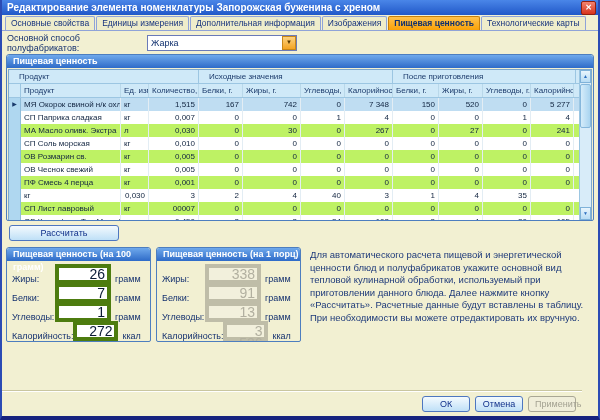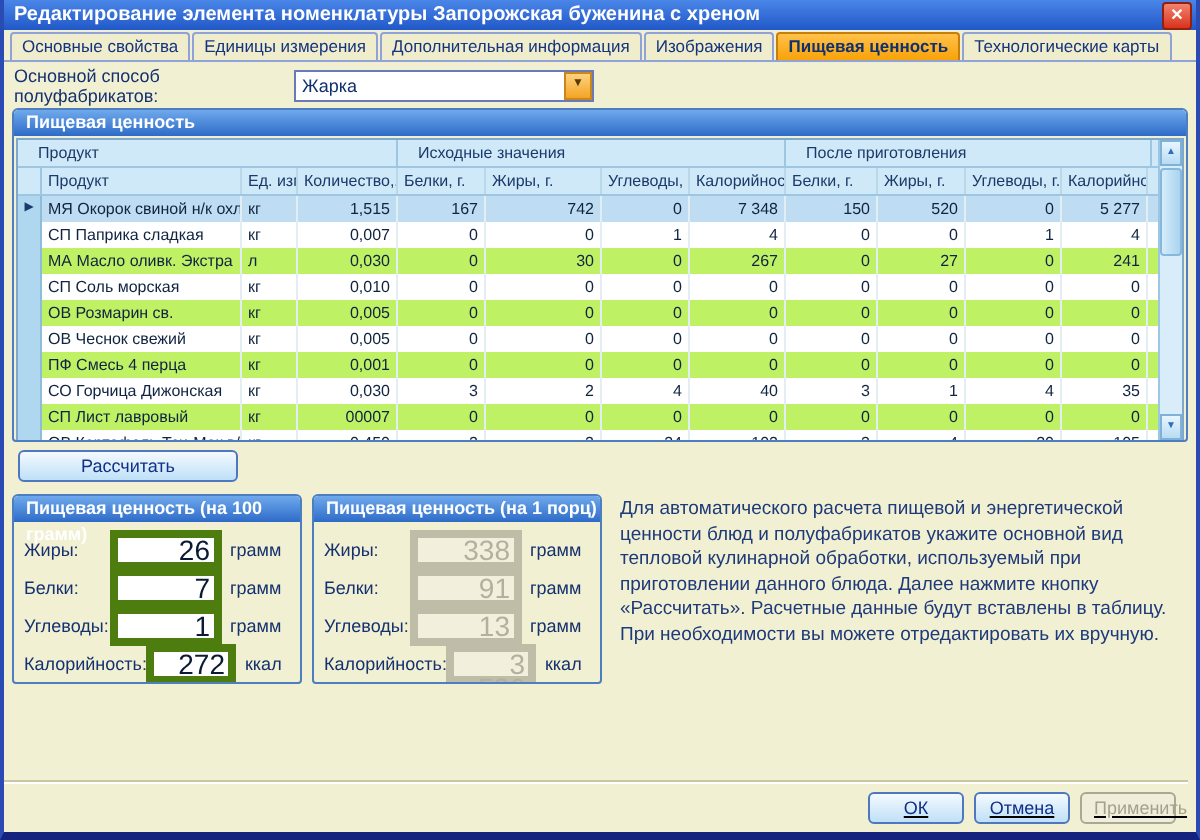--- a/index.html
+++ b/index.html
@@ -52,30 +52,30 @@
   .sb-spacer{flex:1;}
   
   .btn{display:inline-block;height:16px;background:linear-gradient(#F4FAFE,#BFE0F7);border:1px solid #4E77C0;
     border-radius:3px;font-family:"Liberation Sans",sans-serif;font-size:9px;color:#10308A;cursor:pointer;padding:0 6px;}
   .btn.calc{width:110px;margin:4px 0 4px 3px;}
   .btn.disabled{background:#F0EEDA;border-color:#A9A795;color:#A3A191;cursor:default;}
   
   .bottom-row{display:flex;margin-top:2px;align-items:flex-start;}
   .nbox{width:143px;height:93px;margin-right:5px;flex:none;}
   .nfields{padding:4px 5px 0 5px;}
-  .nfield{display:flex;align-items:center;height:19px;}
+  .nfield{display:flex;align-items:flex-end;height:19px;}
   .nlabel{font-size:9px;color:#15316F;flex:1;}
   .ninput{width:44px;height:12px;background:#fff;border:4px solid #4d7c0f;font-size:14px;color:#0A1A35;
     text-align:right;padding:0 2px;line-height:12px;}
   .ninput.off{background:#F2F0DC;border-color:#BFBDA8;color:#B2B0A0;}
   .nunit{font-size:9px;color:#15316F;width:30px;margin-left:4px;}
   .info{flex:1;font-size:9.5px;color:#1E3A7A;line-height:1.32;padding:2px 4px 0 4px;}
   
-  .footer{position:absolute;left:0;right:4px;bottom:0;height:25px;border-top:1px solid #C9C6A0;
-    box-shadow:0 1px 0 #FFFFFF inset;display:flex;justify-content:flex-end;align-items:center;gap:5px;padding:0 6px;background:#F2F0D2;text-decoration:underline;}
+  .footer{position:absolute;left:0;right:16px;bottom:0;height:25px;border-top:1px solid #C9C6A0;
+    box-shadow:0 1px 0 #FFFFFF inset;display:flex;justify-content:flex-end;align-items:center;gap:5px;padding:0 6px;background:#F2F0D2;}
   .footer .btn{width:48px;}
 </style>
 </head>
 <body>
 
 <div class="window">
   <div class="titlebar">
     <span class="tspan">Редактирование элемента номенклатуры Запорожская буженина с хреном</span>
     <div class="close">✕</div>
   </div>
@@ -215,21 +215,20 @@
                 <div class="c num">0</div>
                 <div class="c num">0</div>
                 <div class="c num">0</div>
                 <div class="c num">0</div>
                 <div class="c num">0</div>
                 <div class="c num">0</div>
                 <div class="c num">0</div>
               </div>
               <div class="trow">
                 <div class="c ind"></div>
-                <div class="c">СО Горчица Дижонская</div>
                 <div class="c">кг</div>
                 <div class="c num">0,030</div>
                 <div class="c num">3</div>
                 <div class="c num">2</div>
                 <div class="c num">4</div>
                 <div class="c num">40</div>
                 <div class="c num">3</div>
                 <div class="c num">1</div>
                 <div class="c num">4</div>
                 <div class="c num">35</div>

